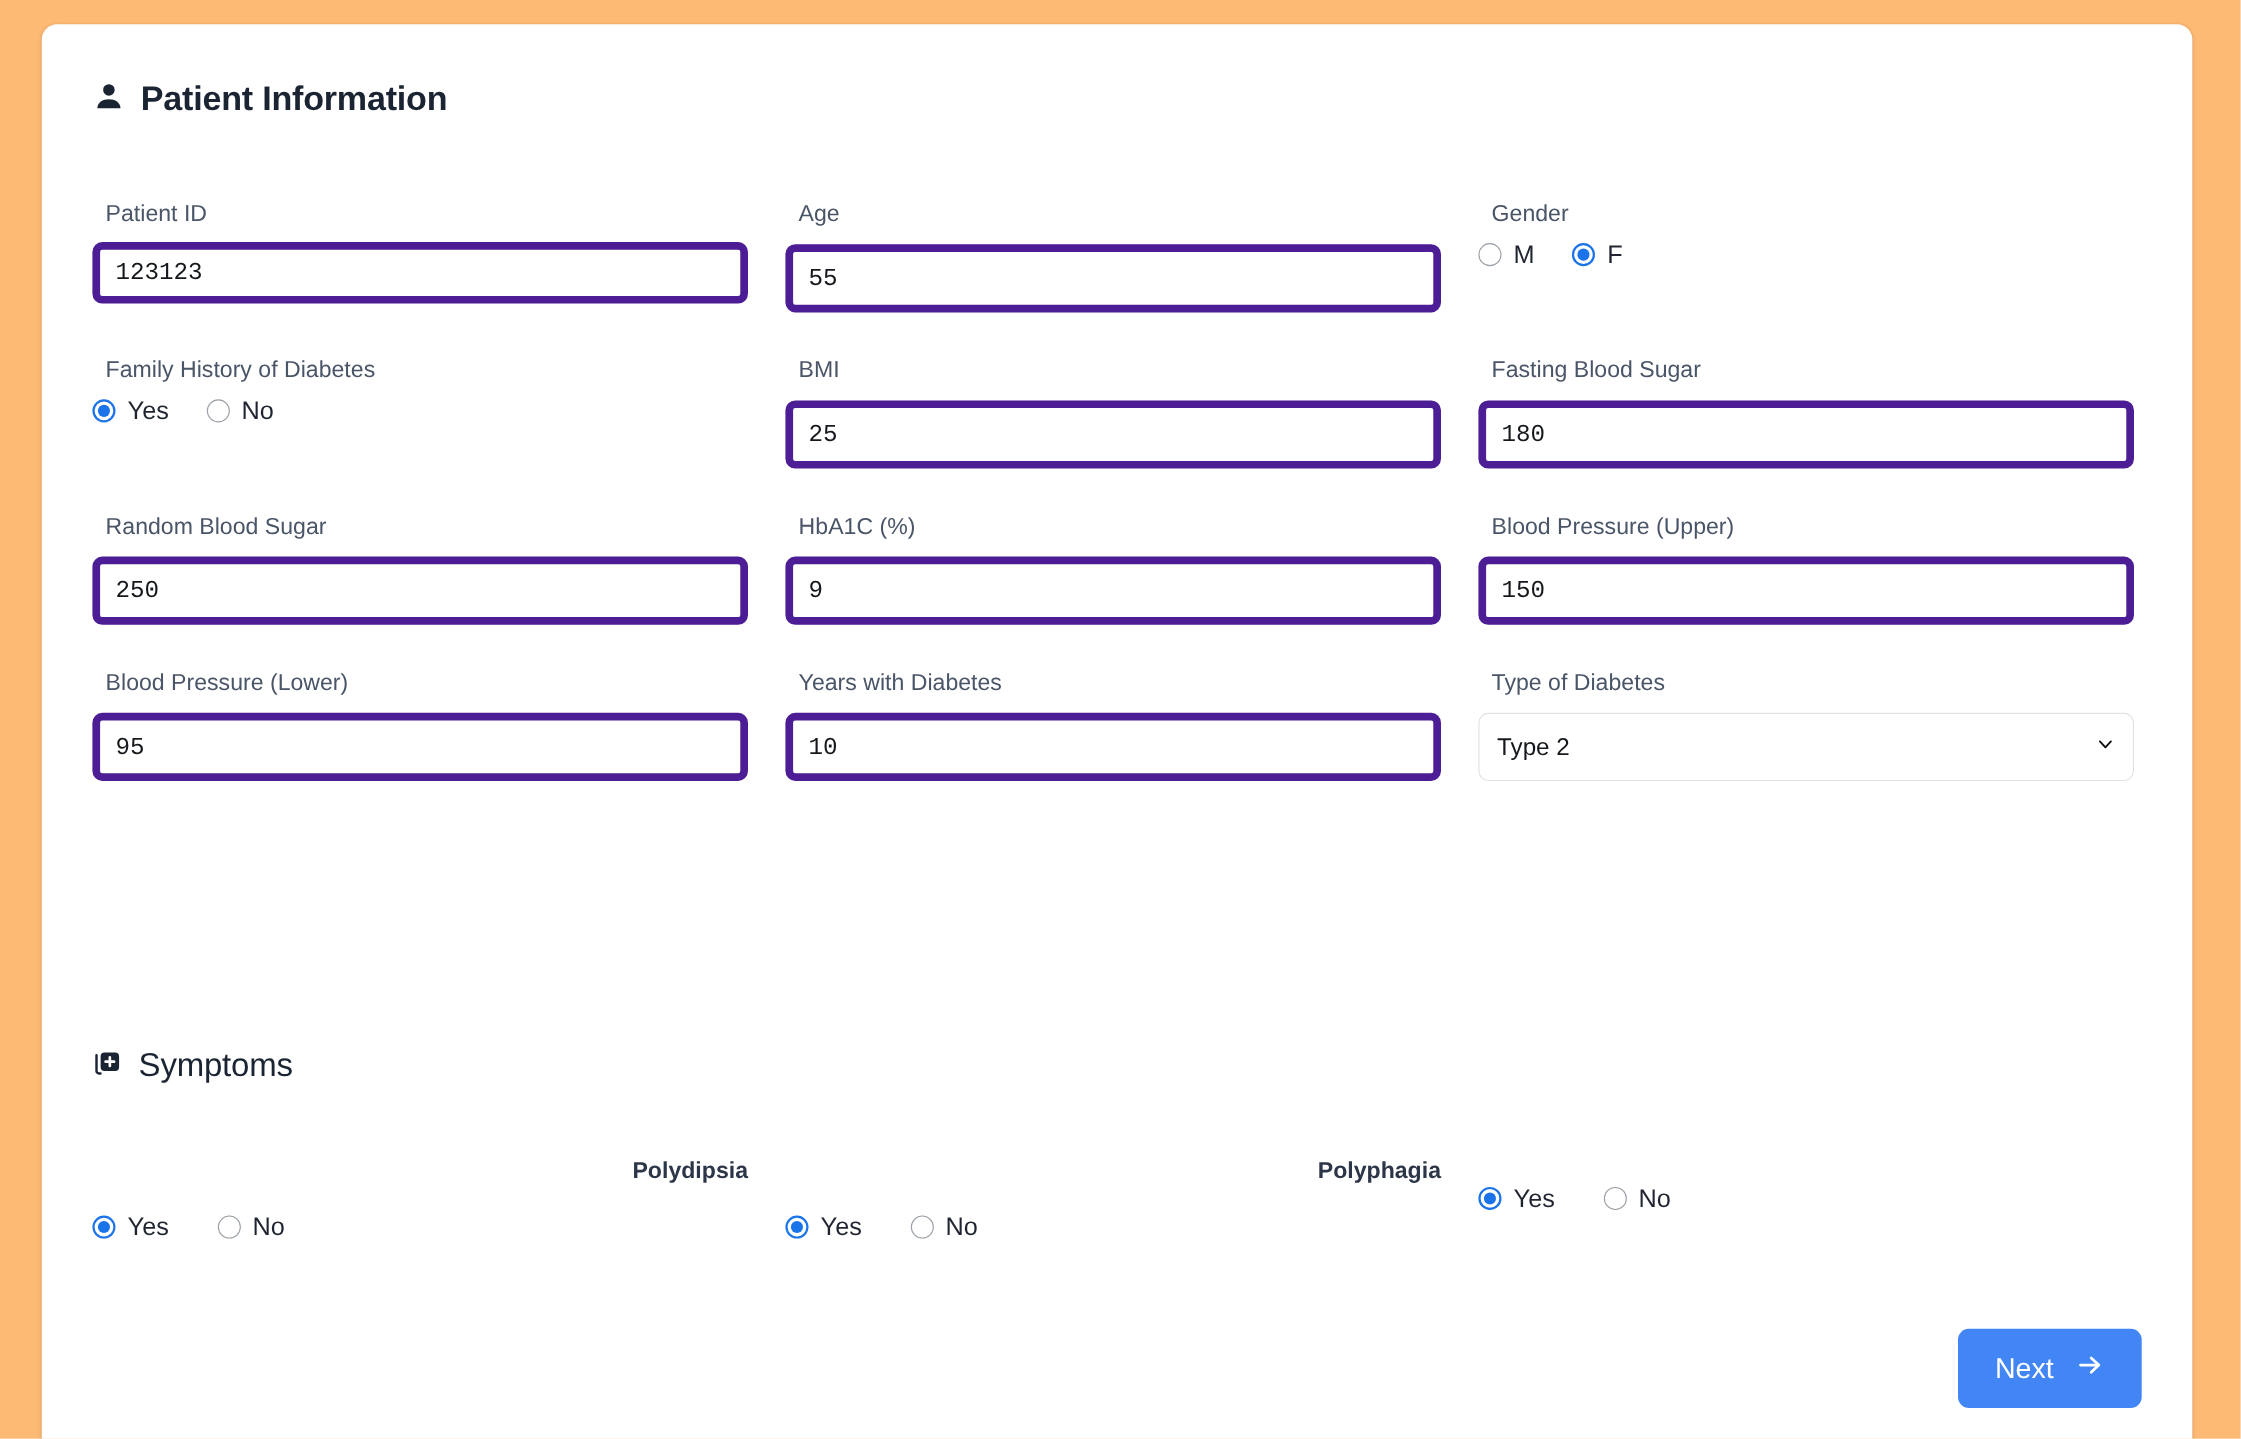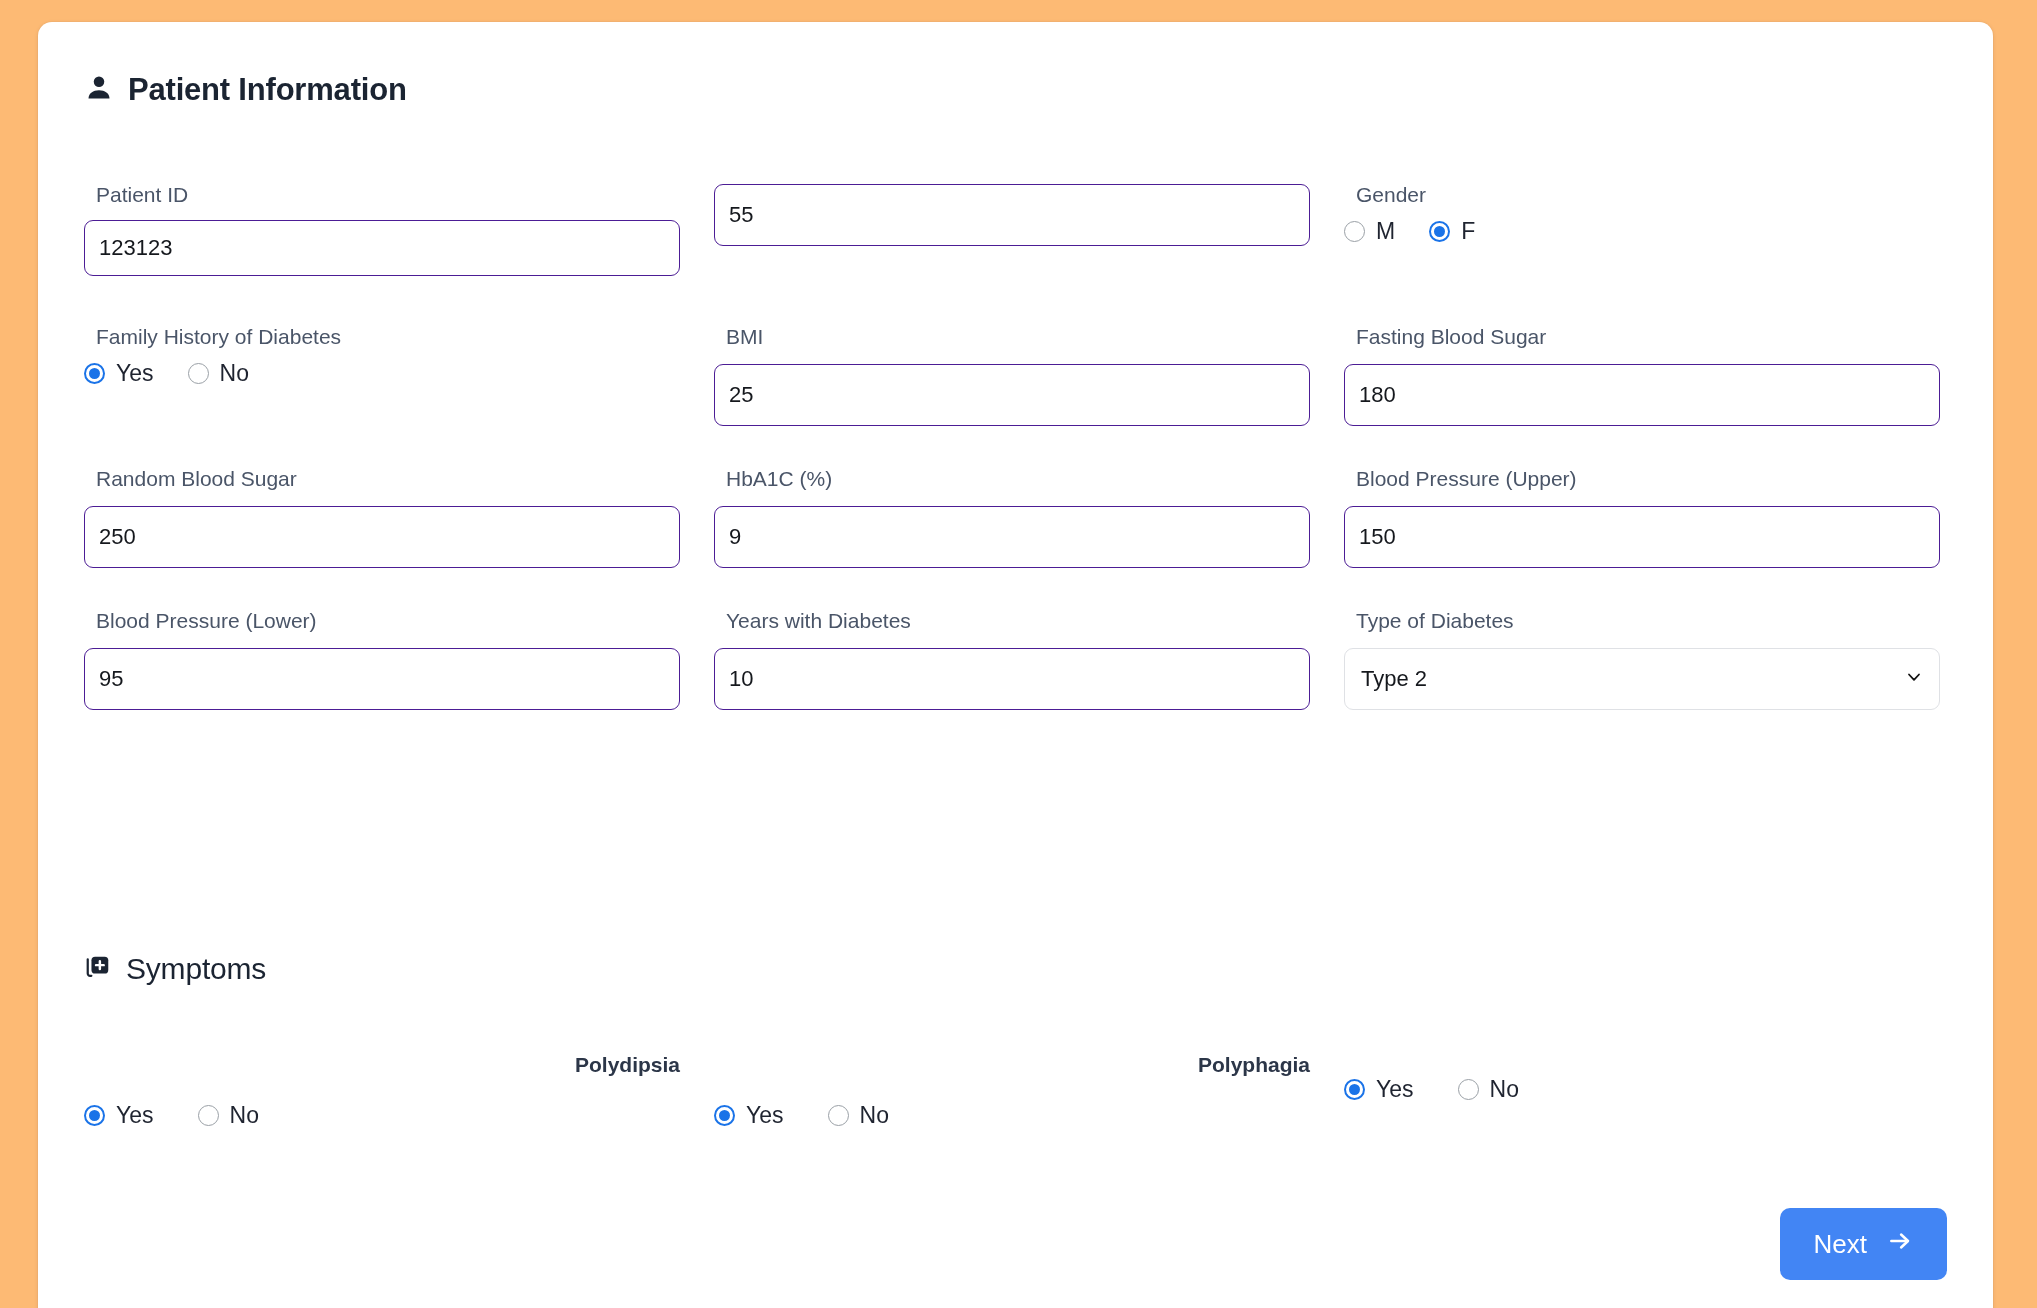--- a/index.html
+++ b/index.html
@@ -72,24 +72,24 @@
     line-height: 26px;
     white-space: nowrap;
   }
 
   .input {
     display: block;
     width: 596px;
     height: 56px;
     margin-top: 12px;
     padding: 0 14px;
-    border: 1px solid #4c1d95;
+    border: 7px solid #4c1d95;
     border-radius: 9px;
     background: #fff;
-    font-family: Liberation Sans, sans-serif;
+    font-family: Liberation Mono, monospace;
     font-size: 22px;
     color: #15181d;
     line-height: 54px;
     outline: none;
   }
   .input.num {
     height: 62px;
     margin-top: 14px;
     line-height: 60px;
   }
@@ -199,20 +199,21 @@
       </div>
 
       <div class="grid">
 
         <div class="row" style="height:142px;">
           <div class="field col1">
             <div class="label">Patient ID</div>
             <input class="input" type="text" value="123123" style="">
           </div>
           <div class="field col2">
+            <div class="label">Age</div>
             <input class="input num" type="text" value="55" style="">
           </div>
           <div class="field col3">
             <div class="label">Gender</div>
             <div class="radios">
               <label class="opt">
                 <span class="radio"></span>
                 <span class="opt-text">M</span>
               </label>
               <label class="opt">

